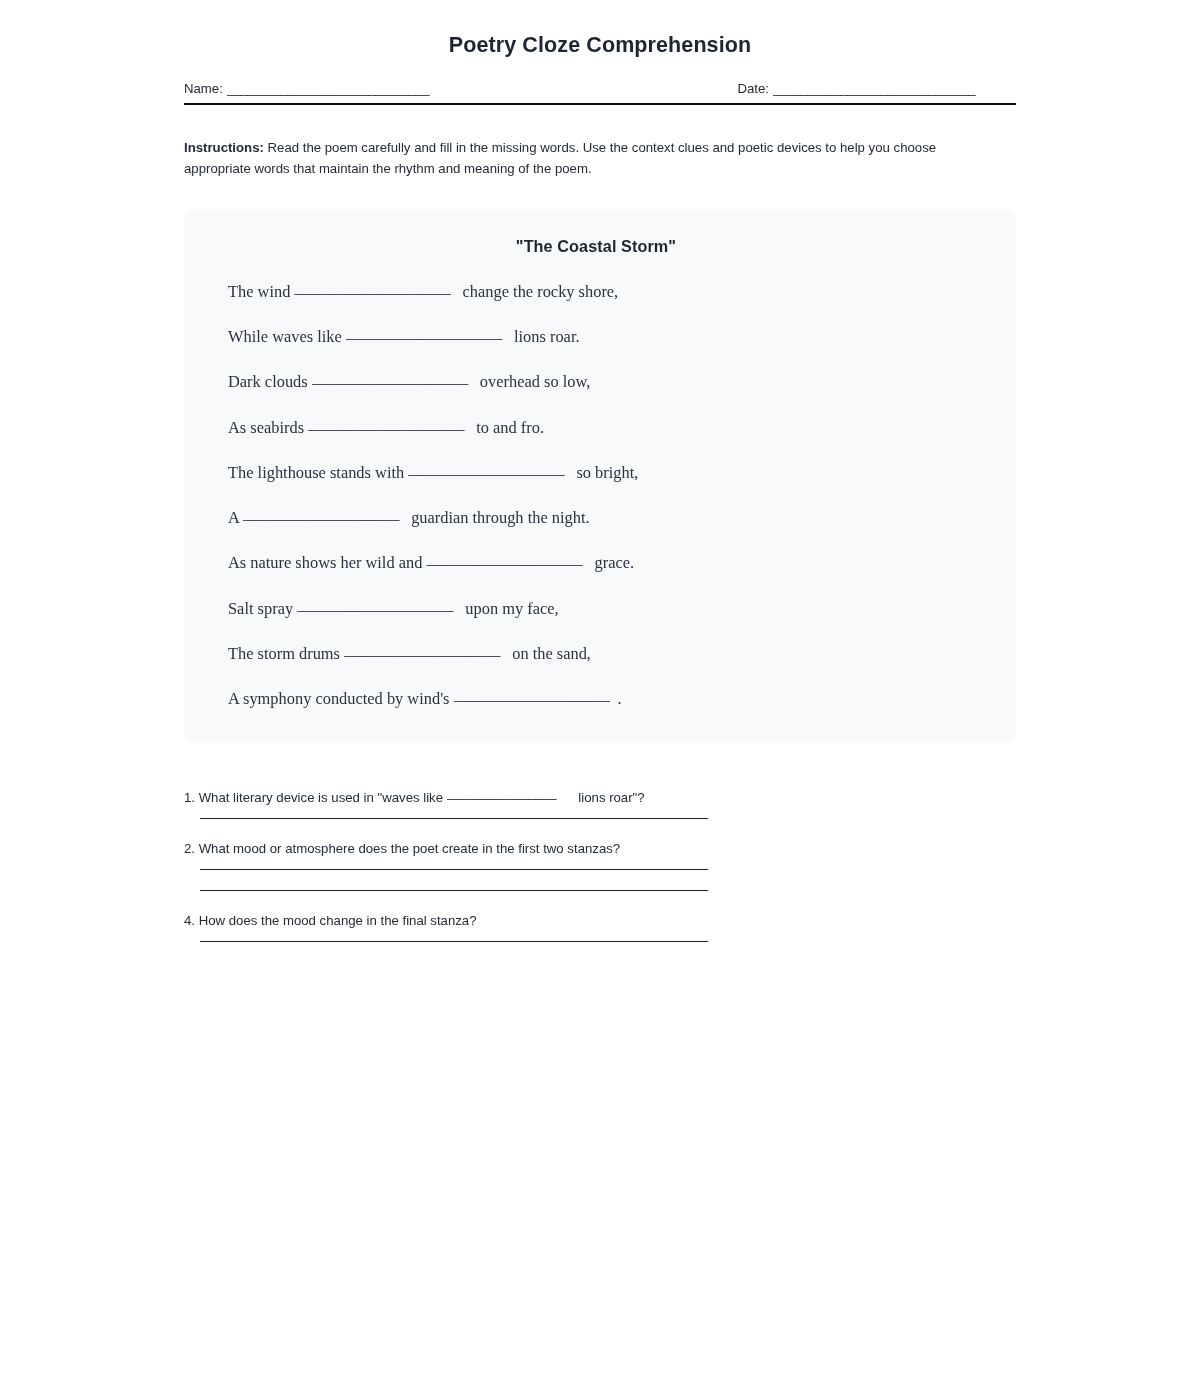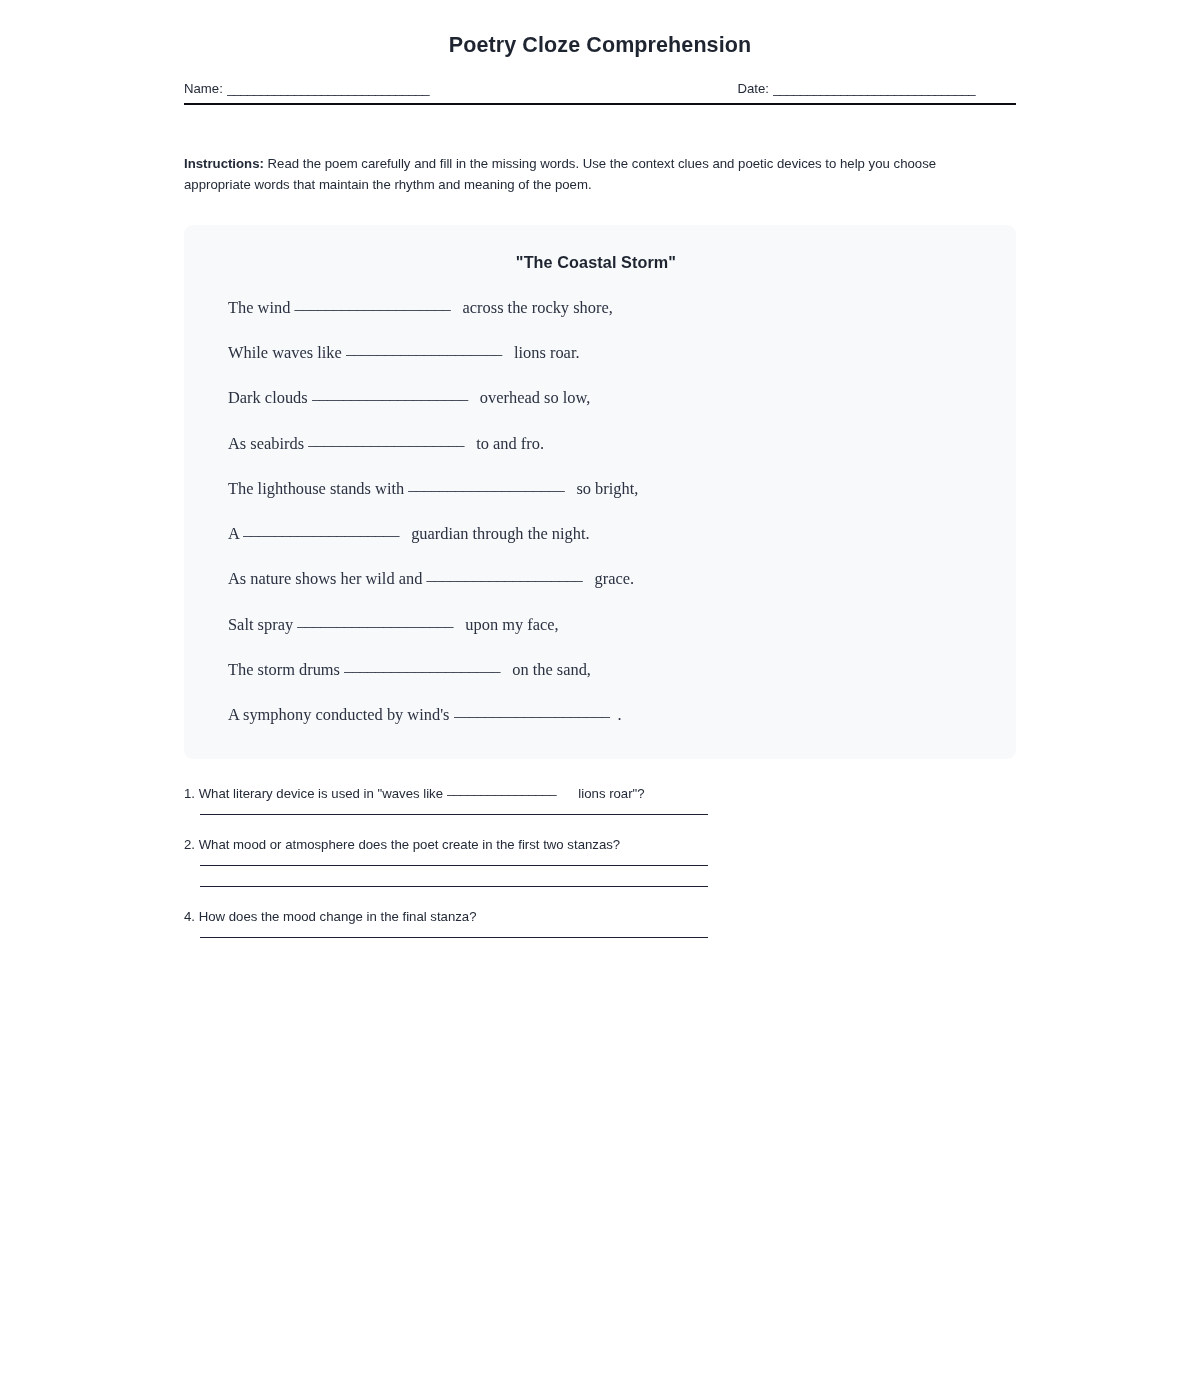--- a/index.html
+++ b/index.html
@@ -61,21 +61,21 @@
 
   .header-rule {
     margin-top: 7px;
     border: 0;
     border-top: 2.2px solid #0b0d12;
     width: 100%;
   }
 
   
   .instructions {
-    margin-top: 48px;
+    margin-top: 32px;
     font-size: 13.2px;
     line-height: 1.6;
     color: #232a38;
     max-width: 805px;
   }
   .instructions b { font-weight: bold; }
 
   
   .poem-box {
     margin-top: 30px;
@@ -127,20 +127,21 @@
     line-height: 1.45;
     white-space: nowrap;
   }
   .blank-sans {
     display: inline-block;
     overflow: hidden;
     white-space: nowrap;
     letter-spacing: -0.5px;
     width: 128px;
     vertical-align: baseline;
+    margin-top: 20px;
   }
   .answer-line {
     margin-top: 11px;
     margin-left: 16px;
     width: 508px;
     border-top: 1.2px solid #1b2130;
     height: 0;
   }
 </style>
 </head>
@@ -163,21 +164,21 @@
 
   <hr class="header-rule">
 
   <p class="instructions">
     <b>Instructions:</b><span> Read the poem carefully and fill in the missing words. Use the context clues and poetic devices to help you choose appropriate words that maintain the rhythm and meaning of the poem.</span>
   </p>
 
   <div class="poem-box">
     <div class="poem-title">"The Coastal Storm"</div>
     <div class="poem-lines">
-        <div class="poem-line"><span>The wind </span><span class="blank-serif">____________________</span><span> across the rocky shore,</span></div>
+        <div class="poem-line"><span>The wind </span><span class="blank-serif">____________________</span><span> change the rocky shore,</span></div>
         <div class="poem-line"><span>While waves like </span><span class="blank-serif">____________________</span><span> lions roar.</span></div>
         <div class="poem-line"><span>Dark clouds </span><span class="blank-serif">____________________</span><span> overhead so low,</span></div>
         <div class="poem-line"><span>As seabirds </span><span class="blank-serif">____________________</span><span> to and fro.</span></div>
         <div class="poem-line"><span>The lighthouse stands with </span><span class="blank-serif">____________________</span><span> so bright,</span></div>
         <div class="poem-line"><span>A </span><span class="blank-serif">____________________</span><span> guardian through the night.</span></div>
         <div class="poem-line"><span>As nature shows her wild and </span><span class="blank-serif">____________________</span><span> grace.</span></div>
         <div class="poem-line"><span>Salt spray </span><span class="blank-serif">____________________</span><span> upon my face,</span></div>
         <div class="poem-line"><span>The storm drums </span><span class="blank-serif">____________________</span><span> on the sand,</span></div>
         <div class="poem-line"><span>A symphony conducted by wind's </span><span class="blank-serif">____________________</span><span>.</span></div>
       </div>

